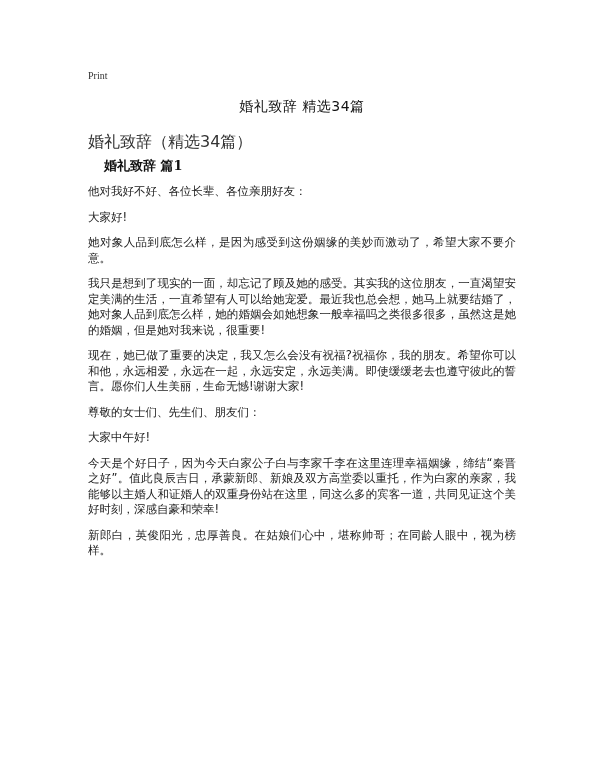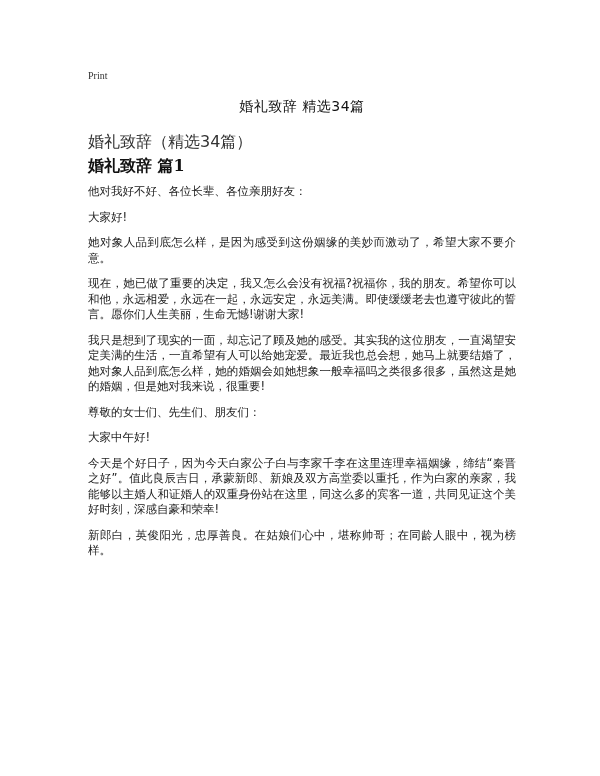--- a/index.html
+++ b/index.html
@@ -3,36 +3,36 @@
   <meta charset="utf-8">
   <style>
     html, body { margin: 0; padding: 0; background: #ffffff; }
     body { width: 600px; height: 776px; overflow: hidden; position: relative; }
     .page { position: absolute; left: 88px; top: 0; width: 428px; color: #222; }
     .print { position: absolute; top: 70px; left: 0; font-family: "Liberation Serif", serif; font-size: 10px; color: #333; }
     .title { position: absolute; top: 98px; left: 0; width: 428px; text-align: center; font-family: "DejaVu Sans", sans-serif; font-size: 14px; color: #111; letter-spacing: 0.5px; }
     .subtitle { position: absolute; top: 132px; left: 0; font-family: "DejaVu Sans", sans-serif; font-size: 16px; color: #333; }
     .flow { position: absolute; top: 158px; left: 0; width: 428px; font-family: "DejaVu Sans", sans-serif; font-size: 11.5px; line-height: 15.5px; color: #222; }
     .flow p { margin: 0 0 10px 0; text-align: justify; }
-    .flow h3 { margin: 0 0 10px 0; font-family: "DejaVu Serif", serif; font-size: 16px; font-weight: bold; color: #111; line-height: 16px; }
+    .flow h3 { margin: 0 0 10px 16px; font-family: "DejaVu Serif", serif; font-size: 13px; font-weight: bold; color: #111; line-height: 16px; }
   </style>
 </head>
 <body>
 
 <div class="page">
   <div class="print">Print</div>
   <div class="title">婚礼致辞 精选34篇</div>
   <div class="subtitle">婚礼致辞（精选34篇）</div>
 
   <div class="flow">
     <h3>婚礼致辞 篇1</h3>
     <p>他对我好不好、各位长辈、各位亲朋好友：</p>
     <p>大家好!</p>
     <p>她对象人品到底怎么样，是因为感受到这份姻缘的美妙而激动了，希望大家不要介意。</p>
+    <p>我只是想到了现实的一面，却忘记了顾及她的感受。其实我的这位朋友，一直渴望安定美满的生活，一直希望有人可以给她宠爱。最近我也总会想，她马上就要结婚了，她对象人品到底怎么样，她的婚姻会如她想象一般幸福吗之类很多很多，虽然这是她的婚姻，但是她对我来说，很重要!</p>
     <p>现在，她已做了重要的决定，我又怎么会没有祝福?祝福你，我的朋友。希望你可以和他，永远相爱，永远在一起，永远安定，永远美满。即使缓缓老去也遵守彼此的誓言。愿你们人生美丽，生命无憾!谢谢大家!</p>
-    <p>我只是想到了现实的一面，却忘记了顾及她的感受。其实我的这位朋友，一直渴望安定美满的生活，一直希望有人可以给她宠爱。最近我也总会想，她马上就要结婚了，她对象人品到底怎么样，她的婚姻会如她想象一般幸福吗之类很多很多，虽然这是她的婚姻，但是她对我来说，很重要!</p>
 
     <p>尊敬的女士们、先生们、朋友们：</p>
     <p>大家中午好!</p>
     <p>今天是个好日子，因为今天白家公子白与李家千李在这里连理幸福姻缘，缔结“秦晋之好”。值此良辰吉日，承蒙新郎、新娘及双方高堂委以重托，作为白家的亲家，我能够以主婚人和证婚人的双重身份站在这里，同这么多的宾客一道，共同见证这个美好时刻，深感自豪和荣幸!</p>
     <p>新郎白，英俊阳光，忠厚善良。在姑娘们心中，堪称帅哥；在同龄人眼中，视为榜样。</p>
   </div>
 </div>
 
 </body></html>

